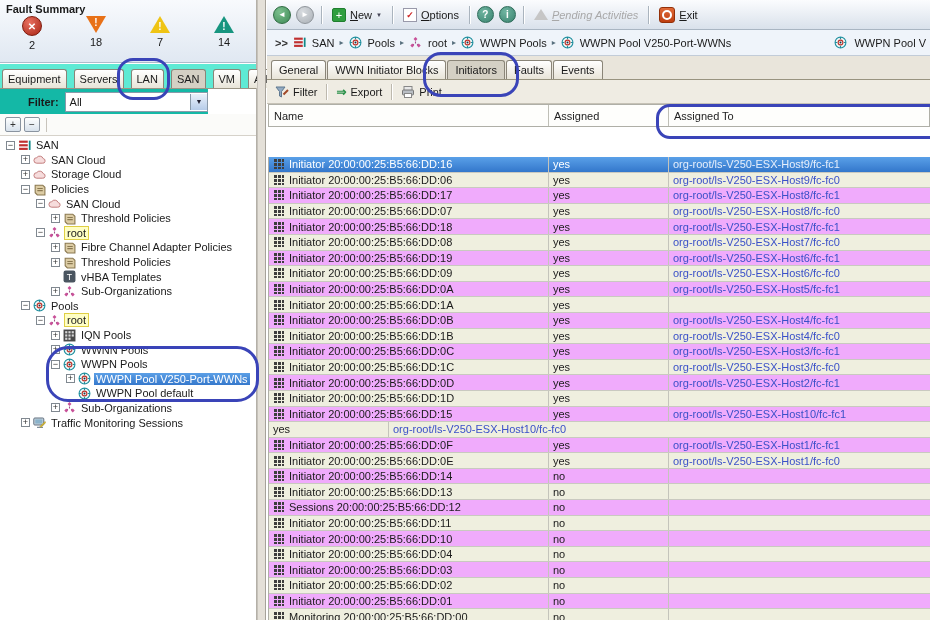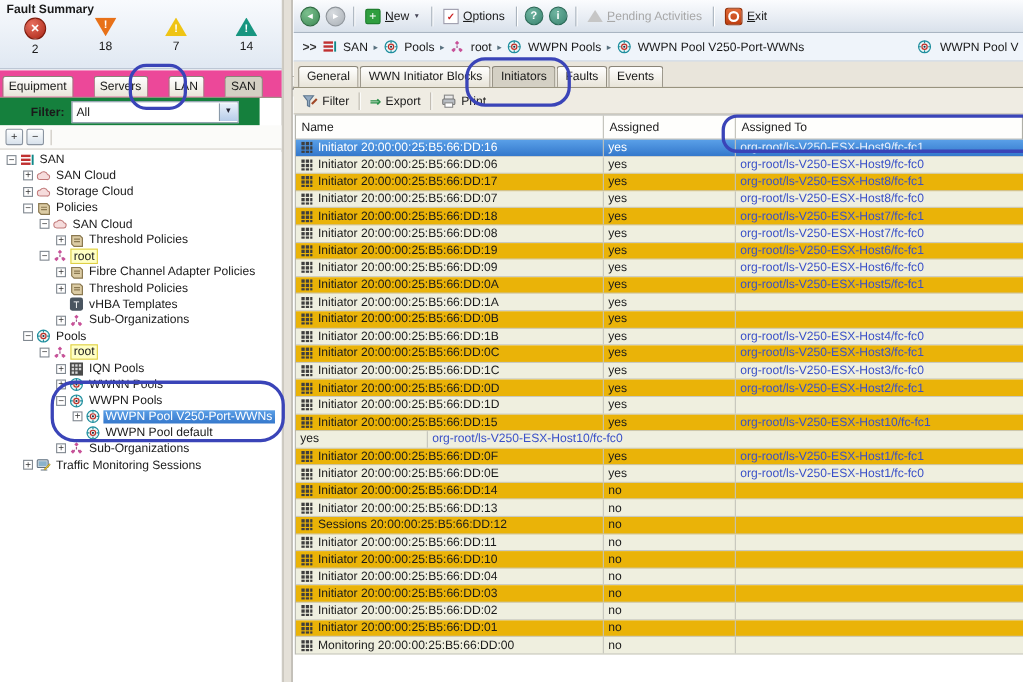--- a/index.html
+++ b/index.html
@@ -12,26 +12,26 @@
   .fault-title{font-weight:bold;padding:3px 0 0 6px;}
   .fault-items{display:flex;margin-top:1px;}
   .fault-item{width:25%;text-align:center;}
   .fi-icon{margin:0 auto;display:flex;align-items:center;justify-content:center;color:#fff;font-weight:bold;}
   .fi-crit{width:18px;height:18px;border-radius:50%;background:radial-gradient(circle at 35% 30%,#E87060,#A82414);border:1px solid #7E1A0C;font-size:10px;}
   .fi-tri{width:20px;height:17px;font-size:10px;line-height:10px;}
   .fi-major{background:#E87118;clip-path:polygon(0 0,100% 0,50% 100%);align-items:flex-start;padding-top:2px;box-sizing:border-box;}
   .fi-minor{background:#EFC414;clip-path:polygon(50% 0,100% 100%,0 100%);align-items:flex-end;padding-bottom:1px;box-sizing:border-box;}
   .fi-warn{background:#17957F;clip-path:polygon(50% 0,100% 100%,0 100%);align-items:flex-end;padding-bottom:1px;box-sizing:border-box;}
   .fi-count{margin-top:3px;}
-  .nav-tabs{position:absolute;left:0;top:64px;width:256px;height:25px;background:#ec4899;
-    display:flex;align-items:flex-end;padding-left:2px;gap:18px;border-bottom:1px solid #9B9585;box-sizing:border-box;text-align:right;}
+  .nav-tabs{position:absolute;left:0;top:64px;width:256px;height:25px;background:#5eead4;
+    display:flex;align-items:flex-end;padding-left:2px;gap:7px;border-bottom:1px solid #9B9585;box-sizing:border-box;text-align:right;}
   .ntab{padding:3px 5px;border:1px solid #8A8578;border-bottom:none;border-radius:3px 3px 0 0;
     background:linear-gradient(#FFFFFF,#E8E4D8);cursor:default;white-space:nowrap;}
   .ntab.active{background:#D4D0C4;font-weight:normal;}
-  .filter-row{position:absolute;left:0;top:89px;width:236px;height:25px;background:#15803d;
+  .filter-row{position:absolute;left:0;top:89px;width:208px;height:25px;background:#14b8a6;
     display:flex;align-items:center;gap:6px;padding-left:28px;box-sizing:border-box;text-align:right;}
   .filter-label{font-weight:bold;}
   .dd{width:150px;height:18px;background:#fff;border:1px solid #8A9AAA;display:flex;align-items:center;justify-content:space-between;}
   .dd-value{padding-left:4px;}
   .dd-btn{width:16px;height:16px;background:linear-gradient(#EAF1FB,#B6CCE9);border-left:1px solid #8A9AAA;
     color:#223;font-size:7px;display:flex;align-items:center;justify-content:center;}
   .tree-toolbar{position:absolute;left:0;top:114px;width:256px;height:22px;background:#FBFBF9;
     border-bottom:1px solid #D6D2CA;display:flex;align-items:center;gap:3px;padding-left:5px;box-sizing:border-box;}
   .tt-btn{width:14px;height:13px;border:1px solid #8A94A0;border-radius:2px;background:linear-gradient(#FDFEFE,#D8E2EC);
     display:flex;align-items:center;justify-content:center;font-size:10px;line-height:9px;color:#333;}
@@ -61,21 +61,21 @@
   .circ.fwd{background:radial-gradient(circle at 35% 30%,#D8DCE0,#AAB0B6);border:1px solid #8E949A;}
   .ic-new{width:12px;height:12px;background:#2F9E3F;border:1px solid #1F7E2F;border-radius:2px;color:#fff;
     display:flex;align-items:center;justify-content:center;font-size:11px;line-height:10px;}
   .caret{font-size:6px;color:#445;}
   .ic-options{width:12px;height:12px;background:#fff;border:1px solid #99A;color:#C22;
     display:flex;align-items:center;justify-content:center;font-size:9px;font-weight:bold;}
   .circ.help,.circ.info{width:15px;height:15px;background:radial-gradient(circle at 35% 30%,#6FB4A0,#3A8470);
     border:1px solid #2C6A58;font-size:10px;font-weight:bold;}
   .tri-pending{width:0;height:0;border-left:7px solid transparent;border-right:7px solid transparent;
     border-bottom:11px solid #C6C6C6;}
-  .disabled-label{color:#A8A8A8;}
+  .disabled-label{color:#A8A8A8;font-style:italic;}
   .ic-exit{width:14px;height:14px;background:linear-gradient(#E06A38,#BE3E10);border:1px solid #933009;border-radius:3px;
     display:flex;align-items:center;justify-content:center;}
   .ic-exit i{display:block;width:6px;height:6px;border:2px solid #fff;border-radius:50%;}
   .breadcrumb{position:absolute;left:0;top:30px;width:100%;height:26px;background:#EFF4FA;border-bottom:1px solid #C2CCD8;
     display:flex;align-items:center;gap:5px;padding:0 4px 0 8px;box-sizing:border-box;white-space:nowrap;overflow:hidden;}
   .bc-prefix{font-weight:bold;color:#333;}
   .crumb{display:flex;align-items:center;gap:3px;}
   .bc-sep{color:#58707E;font-size:8px;}
   .bc-right{margin-left:auto;display:flex;align-items:center;gap:4px;overflow:hidden;}
   .content-tabs{position:absolute;left:0;top:56px;width:100%;height:24px;background:#E9E5DB;
@@ -88,23 +88,23 @@
   .act-btn{display:flex;align-items:center;gap:4px;padding:2px 4px;}
   .act-sep{width:1px;height:16px;background:#BDB9AE;box-shadow:1px 0 0 #fff;margin:0 2px;}
   .aicon{width:14px;height:14px;display:inline-flex;}
   .aicon svg{width:14px;height:14px;}
   .export-glyph{color:#289048;font-weight:bold;font-size:12px;line-height:12px;}
   
   .table-wrap{position:absolute;left:1px;top:104px;right:0;bottom:0;}
   .thead{height:23px;display:flex;background:#FEFEFC;border:1px solid #AFAFA7;box-sizing:border-box;}
   .th{display:flex;align-items:center;padding:0 5px;border-right:1px solid #BFBFB7;box-sizing:border-box;color:#222;}
   .tbody{border-left:1px solid #AFAFA7;}
-  .tr{height:15.6px;display:flex;box-sizing:border-box;border-bottom:1px solid #C9C9C0;background:#eab308;}
+  .tr{height:15.6px;display:flex;box-sizing:border-box;border-bottom:1px solid #C9C9C0;background:#f0abfc;}
   .tr:nth-child(even){background:#EFEFDF;}
-  .tr.selected{background:linear-gradient(#5AA0E8,#3377CB);color:#fff;}
+  .tr.selected{background:linear-gradient(#5AA0E8,#3377CB);color:#fff;margin-top:30px;}
   .td{display:flex;align-items:center;padding:0 4px;box-sizing:border-box;overflow:hidden;white-space:nowrap;
     border-right:1px solid #C4C4BB;height:100%;}
   .c-name{width:280px;}
   .c-assigned{width:120px;}
   .c-assignedto{flex:1;border-right:none;}
   .row-icon{width:12px;height:12px;margin-right:4px;flex:none;display:inline-flex;}
   .row-icon svg{width:12px;height:12px;}
   .link{color:#3A50C8;}
   .tr.selected .link{color:#E6EEFB;}
   
@@ -777,20 +777,21 @@
                   <rect x="9" y="5" width="2" height="3"></rect>
                   <rect x="1" y="9" width="3" height="2"></rect>
                   <rect x="5" y="9" width="3" height="2"></rect>
                   <rect x="9" y="9" width="2" height="2"></rect>
                 </g>
               </svg>
             </span>
             <span>Initiator 20:00:00:25:B5:66:DD:0B</span>
           </div>
           <div class="td c-assigned">yes</div>
+          <div class="td c-assignedto link">org-root/ls-V250-ESX-Host4/fc-fc1</div>
         </div>
         <div class="tr">
           <div class="td c-name">
             <span class="row-icon">
               <svg viewBox="0 0 12 12">
                 <g fill="#3E3E3E">
                   <rect x="1" y="1" width="3" height="3"></rect>
                   <rect x="5" y="1" width="3" height="3"></rect>
                   <rect x="9" y="1" width="2" height="3"></rect>
                   <rect x="1" y="5" width="3" height="3"></rect>

